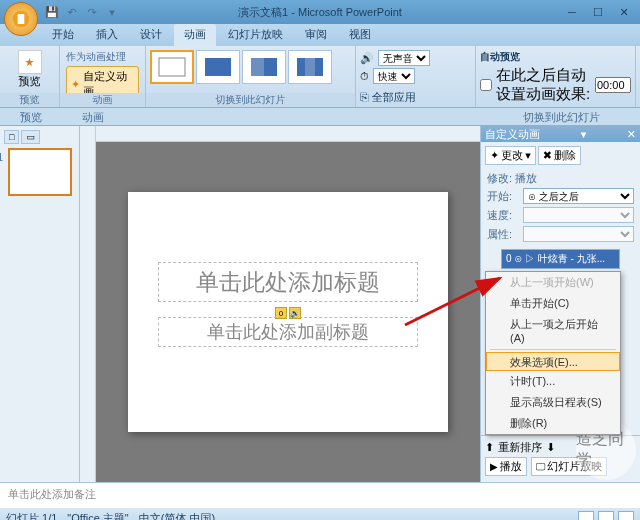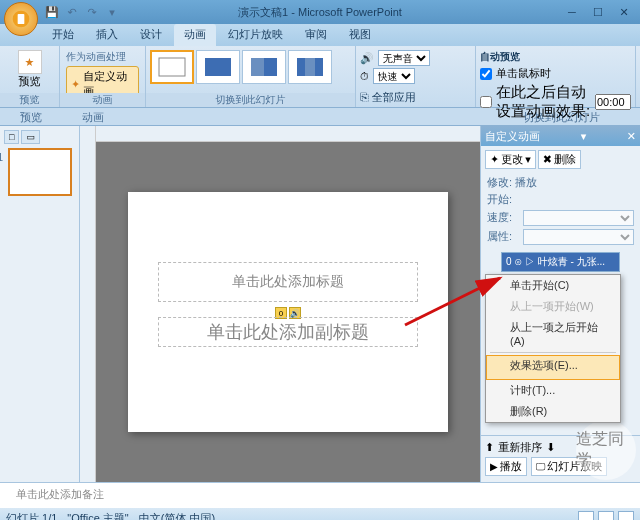--- a/index.html
+++ b/index.html
@@ -43,45 +43,45 @@
 .slidepanel{width:80px;background:#e8f0f7;border-right:1px solid #a8c5df;padding:4px}
 .slide-tabs{display:flex;gap:2px;margin-bottom:4px}
 .slide-tabs span{padding:1px 4px;font-size:9px;border:1px solid #a8c5df;background:#d8e8f5}
 .slide-thumb{width:64px;height:48px;background:#fff;border:2px solid #d88020;margin:4px auto;position:relative}
 .slide-num{position:absolute;left:-12px;top:2px;font-size:10px;color:#4a6f94}
 .editor{flex:1;background:#7a7a7a;display:flex;align-items:center;justify-content:center;position:relative}
 .rulerv{position:absolute;left:0;top:0;bottom:0;width:16px;background:#e8f0f7;border-right:1px solid #ccc}
 .rulerh{position:absolute;left:16px;top:0;right:0;height:16px;background:#e8f0f7;border-bottom:1px solid #ccc}
 .slide{width:320px;height:240px;background:#fff;box-shadow:2px 2px 8px rgba(0,0,0,.4);position:relative;margin-left:16px;margin-top:16px}
 .placeholder{position:absolute;border:1px dashed #bbb;display:flex;align-items:center;justify-content:center;color:#888}
-.ph-title{left:30px;top:70px;right:30px;height:40px;font-size:14px}
+.ph-title{left:30px;top:70px;right:30px;height:40px;font-size:23px}
 .ph-sub{left:30px;top:125px;right:30px;height:30px;font-size:18px}
 .sound-icon{position:absolute;left:50%;top:115px;transform:translateX(-50%);display:flex;gap:2px}
 .sound-icon span{width:12px;height:12px;background:#f8d050;border:1px solid #c0a020;font-size:8px;display:flex;align-items:center;justify-content:center}
 .taskpane{width:160px;background:#e8f0f7;border-left:1px solid #a8c5df;display:flex;flex-direction:column}
 .tp-header{height:20px;background:linear-gradient(#8bb1d3,#6da9d6);color:#fff;display:flex;align-items:center;padding:0 4px;font-size:11px}
 .tp-header .close{margin-left:auto}
 .tp-toolbar{padding:4px;display:flex;gap:2px}
 .tp-btn{padding:1px 4px;border:1px solid #a8c5df;background:#fff;font-size:10px;display:flex;align-items:center;gap:2px}
 .tp-props{padding:2px 6px;font-size:10px}
-.tp-props .row{display:flex;align-items:flex-start;margin-bottom:3px;gap:8px}
+.tp-props .row{display:flex;align-items:center;margin-bottom:3px;gap:8px}
 .tp-props label{width:28px;color:#4a6f94}
 .tp-props select{flex:1;border:1px solid #8bb1d3;font-size:10px;height:16px;background:#fff}
 .tp-list{margin:2px 20px;border:1px solid #8bb1d3;background:#fff}
 .tp-item{background:#3d6db3;color:#fff;padding:2px 4px;font-size:10px;display:flex;align-items:center;gap:3px}
 .ctx-menu{position:absolute;background:#f4f4f4;border:1px solid #999;box-shadow:2px 2px 5px rgba(0,0,0,.3);width:136px;z-index:50}
 .ctx-item{padding:3px 8px 3px 24px;font-size:11px;color:#333;position:relative;cursor:pointer}
 .ctx-item.disabled{color:#aaa}
-.ctx-item.hover{background:#fce8b8;border:1px solid #f0a020;padding:2px 7px 6px 23px}
+.ctx-item.hover{background:#fce8b8;border:1px solid #f0a020;padding:2px 7px 0 23px}
 .ctx-sep{height:1px;background:#ccc;margin:2px 4px}
 .arrow{position:absolute;pointer-events:none;z-index:60}
 .tp-footer{margin-top:auto;padding:4px;border-top:1px solid #a8c5df}
 .tp-footer .row{display:flex;gap:4px;font-size:10px;align-items:center;margin-bottom:2px}
 .tp-footer input[type=checkbox]{width:12px;height:12px}
-.notes{height:26px;background:#fff;border-top:1px solid #a8c5df;padding:4px 16px;color:#888;font-size:11px}
+.notes{height:26px;background:#fff;border-top:1px solid #a8c5df;padding:4px 8px;color:#888;font-size:11px}
 .statusbar{height:20px;background:linear-gradient(#d8e8f5,#bcd9ef);display:flex;align-items:center;padding:0 6px;font-size:10px;color:#1a3d5e;gap:10px}
 .statusbar .r{margin-left:auto;display:flex;gap:4px;align-items:center}
 .viewbtn{width:16px;height:14px;border:1px solid #8bb1d3;background:#fff}
 .watermark{position:absolute;right:4px;bottom:40px;width:60px;height:60px;border-radius:50%;background:rgba(255,255,255,.5);display:flex;align-items:center;justify-content:center;font-size:16px;color:#888;z-index:5}
 </style>
 </head>
 <body>
 
 <div class="titlebar">
   <div class="office-btn">
@@ -165,24 +165,20 @@
         <select><option>快速</option></select>
       </div>
     <div class="apply-all">
         <span>⎘</span>
         <span>全部应用</span>
       </div>
   </div>
   <div class="ribbon-group grp5">
     <div class="row" style="font-weight:bold;color:#1a3d5e">自动预览</div>
     <div class="row">
-        <input type="checkbox" checked="" style="">
-        <span>单击鼠标时</span>
-      </div>
-    <div class="row">
         <input type="checkbox" style="">
         <span style="font-size:15px">在此之后自动设置动画效果:</span>
         <input type="text" style="width: 36px;" value="00:00">
       </div>
   </div>
 </div>
 
 <div class="subbar">
   <span>预览</span>
   <span>动画</span>
@@ -227,41 +223,43 @@
         </div>
       <div class="tp-btn">
           <span>✖</span>
           <span>删除</span>
         </div>
     </div>
     <div class="tp-props">
       <div style="color:#4a6f94;margin-bottom:2px">修改: 播放</div>
       <div class="row">
           <label>开始:</label>
+          <select><option>⊙ <span>之后</span>之后</option></select>
         </div>
       <div class="row">
           <label>速度:</label>
           <select disabled=""></select>
         </div>
       <div class="row">
           <label>属性:</label>
           <select disabled=""></select>
         </div>
     </div>
     <div class="tp-list">
       <div class="tp-item">0 ⊙ ▷ 叶炫青 - 九张...</div>
     </div>
 
     <div class="ctx-menu" style="position:relative;margin:0 4px">
+      <div class="ctx-item disabled">从上一项开始(W)</div>
       <div class="ctx-item">单击开始(C)</div>
-      <div class="ctx-item disabled">从上一项开始(W)</div>
       <div class="ctx-item">从上一项之后开始(A)</div>
       <div class="ctx-sep"></div>
       <div class="ctx-item hover">效果选项(E)...</div>
       <div class="ctx-item">计时(T)...</div>
+      <div class="ctx-item">显示高级日程表(S)</div>
       <div class="ctx-item">删除(R)</div>
     </div>
 
     <div class="tp-footer">
       <div class="row">
           <span>⬆</span>
           <span>重新排序</span>
           <span>⬇</span>
         </div>
       <div class="row">

